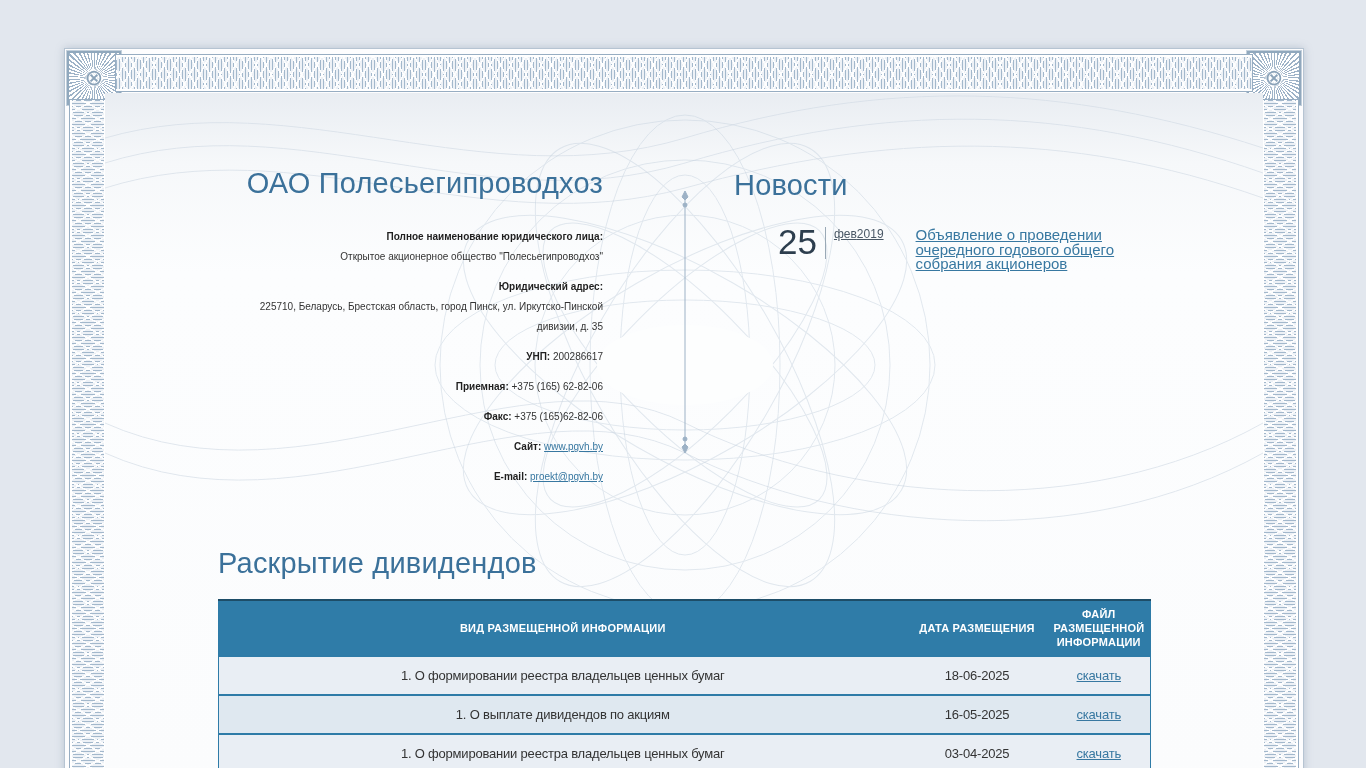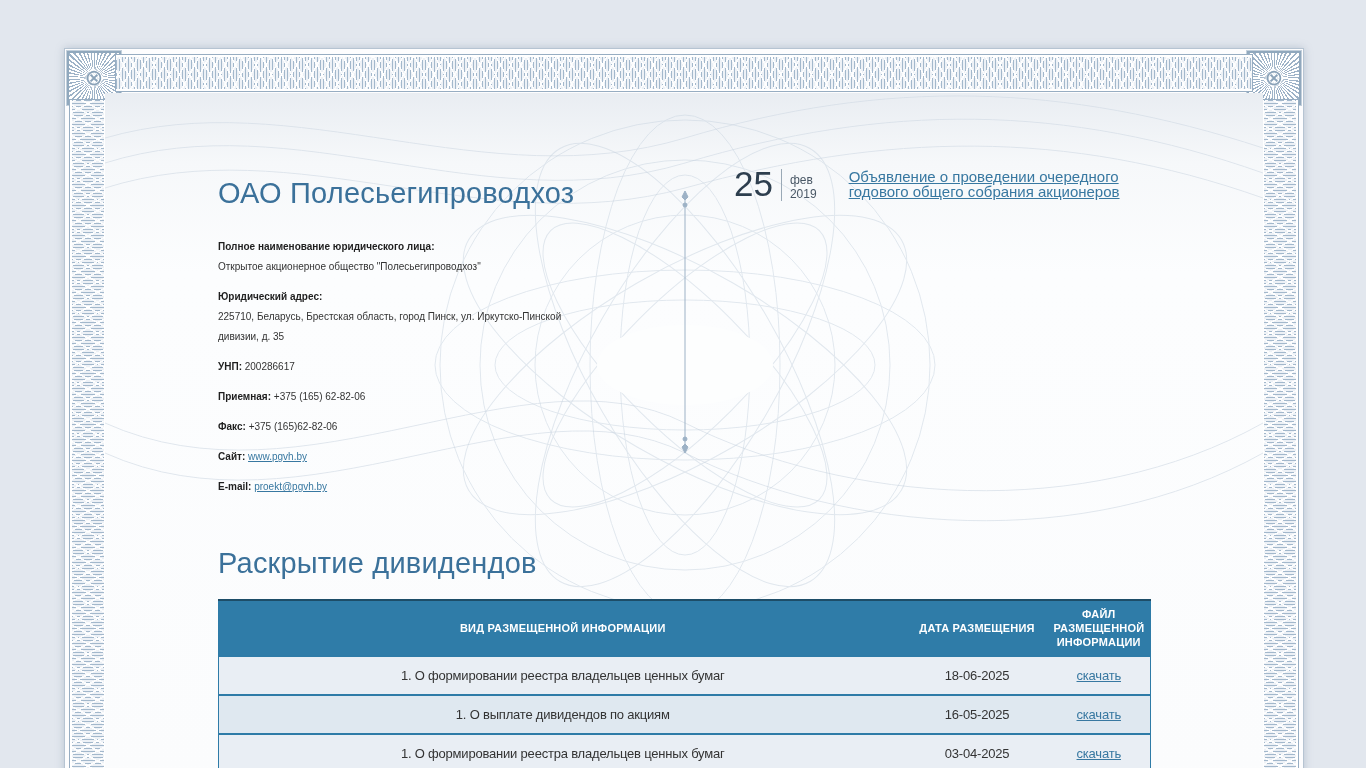--- a/index.html
+++ b/index.html
@@ -54,33 +54,33 @@
     position:absolute;left:40px;right:40px;top:44px;bottom:0;
     background:linear-gradient(180deg,#e9edf2 0px,#f6f8fa 70px,#fcfdfe 180px,#fbfcfd 100%);
     overflow:hidden;
   }
   .watermark{position:absolute;left:0;top:0;pointer-events:none;}
   h1.sect{
     margin:0;font-size:29px;font-weight:400;color:#3b719a;line-height:36px;
     letter-spacing:.2px;
   }
   
-  .info-col{position:absolute;left:113px;top:82px;width:385px;}
+  .info-col{position:absolute;left:113px;top:72px;width:385px;text-align:right;}
   .info-col h1{margin-bottom:26px;}
   .f{margin:0 0 10px;font-size:10px;line-height:20px;color:#333;}
   .f b{color:#1f1f1f;}
   a{color:#3878a1;}
   
   .news-col{position:absolute;left:629px;top:74px;width:430px;}
   .news-col h1{margin-bottom:22px;}
   .news-item{display:flex;align-items:flex-start;}
-  .news-date{display:flex;align-items:flex-end;}
+  .news-date{display:flex;align-items:flex-start;margin-left:44px;}
   .day{font-size:35px;line-height:34px;color:#2d3e4e;}
   .date-sep{width:1px;background:#9aa9b6;margin:2px 8px 0 8px;height:32px;}
-  .my{display:flex;flex-direction:column;font-size:12px;line-height:14px;color:#4a5866;padding-top:2px;}
+  .my{display:flex;flex-direction:row;font-size:12px;line-height:14px;color:#4a5866;padding-top:2px;text-decoration:underline;}
   .news-link{margin-left:32px;width:322px;font-size:15px;line-height:14.5px;padding-top:3px;}
   
   .disclosure-title{position:absolute;left:113px;top:452px;}
   table.disc{
     position:absolute;left:113px;top:506px;width:932px;
     border-collapse:collapse;table-layout:fixed;
     border-left:1px solid #2e7ba7;border-right:1px solid #2e7ba7;
     border-top:2px solid #1d4d68;
   }
   table.disc col.c1{width:688px;}
@@ -174,20 +174,21 @@
         <b>Сайт:</b>
         <a href="#">www.pgvh.by</a>
       </p>
       <p class="f">
         <b>E-mail:</b>
         <a href="#">proekt@pgvh.by</a>
       </p>
     </div>
 
     <div class="news-col">
+      <h1 class="sect">Новости</h1>
       <div class="news-item">
         <div class="news-date">
           <span class="day">25</span>
           <span class="date-sep"></span>
           <span class="my">
             <span>фев</span>
             <span>2019</span>
           </span>
         </div>
         <a href="#" class="news-link">Объявление о проведении очередного годового общего собрания акционеров</a>

